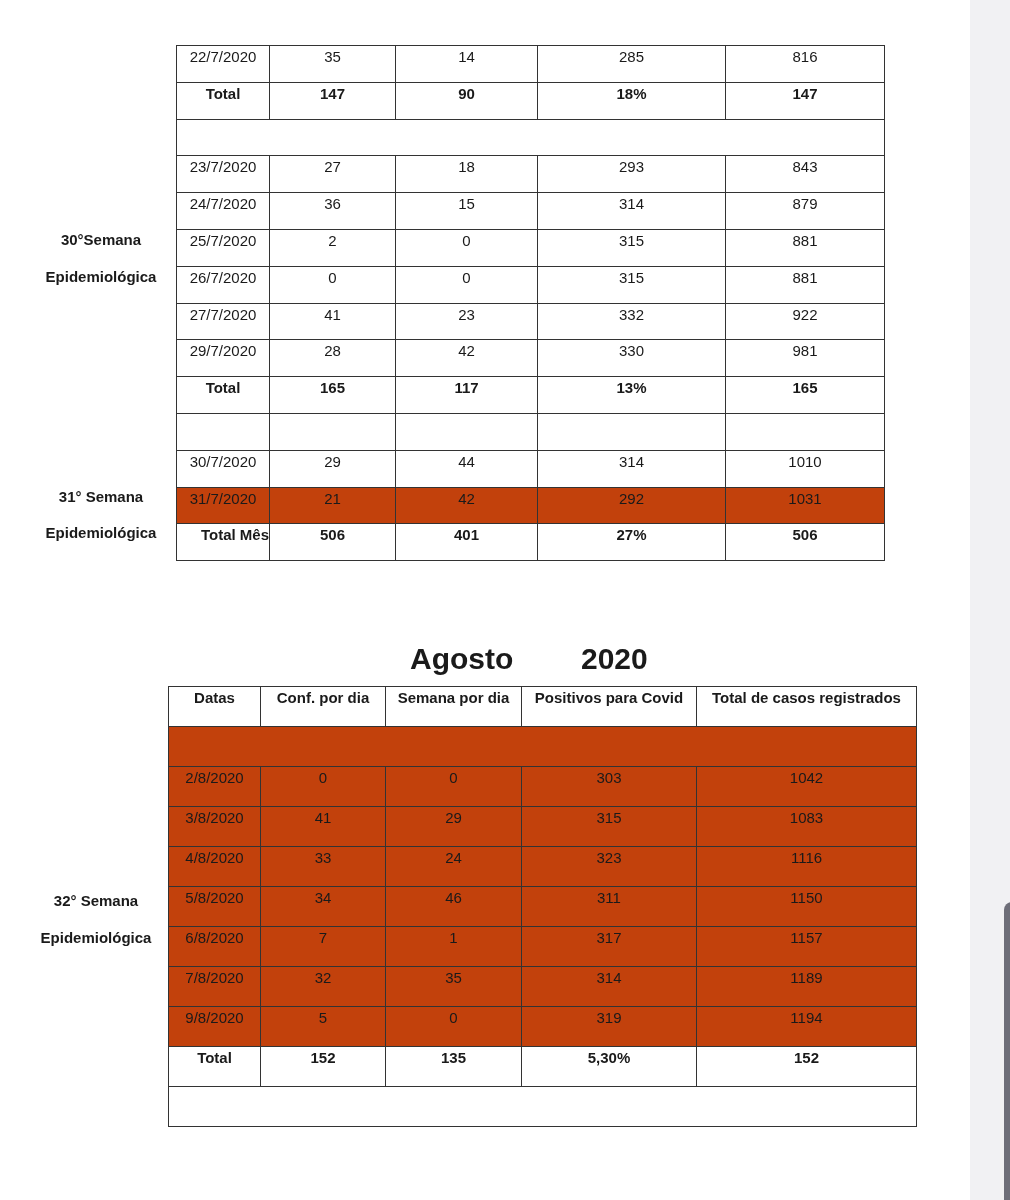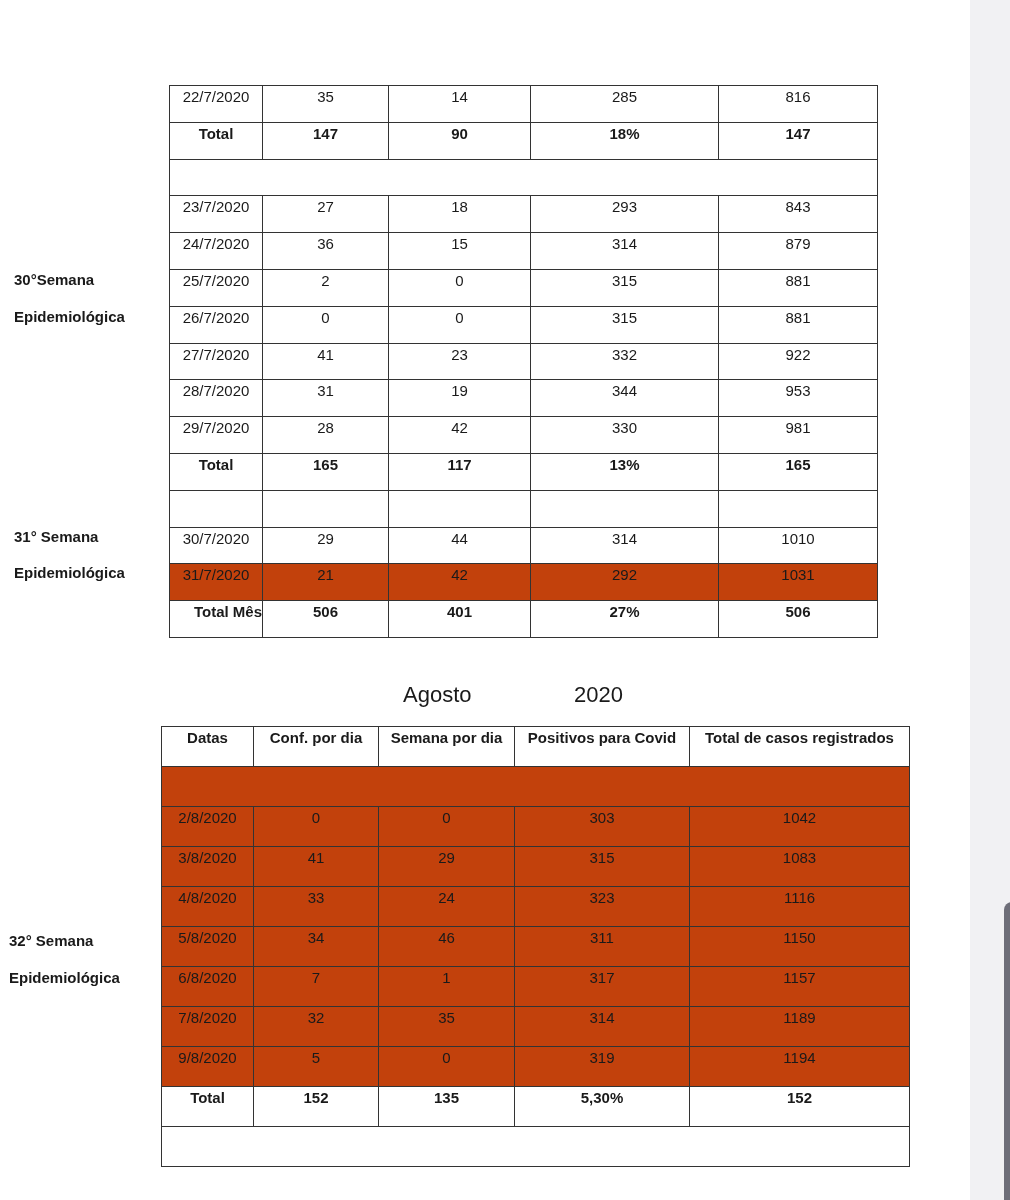--- a/index.html
+++ b/index.html
@@ -2,42 +2,42 @@
 <html><head>
 <meta charset="utf-8">
 <style>
   html, body { margin: 0; padding: 0; }
   body {
     width: 1010px; height: 1200px; position: relative; overflow: hidden;
     background: #ffffff;
     font-family: "Liberation Sans", sans-serif;
     color: #1a1a1a;
   }
-  .page { position: absolute; left: 4px; top: 0; width: 970px; height: 1000px; background: #fff; margin-top: 40px; }
+  .page { position: absolute; left: 11px; top: 0; width: 970px; height: 1000px; background: #fff; }
   .right-gutter { position: absolute; left: 970px; top: 0; width: 40px; height: 1200px; background: #f1f1f3; }
   .scroll-handle {
     position: absolute; left: 1004px; top: 902px; width: 10px; height: 300px;
     background: #6e6e78; border-top-left-radius: 8px;
   }
   table { border-collapse: collapse; position: absolute; table-layout: fixed; }
   td {
     border: 1.3px solid #333; font-size: 15px; text-align: center;
     vertical-align: top; padding: 2px 0 0 0; box-sizing: border-box; white-space: nowrap; overflow: hidden;
   }
   td.bold { font-weight: bold; }
   td.left { text-align: right; padding-left: 10px; }
   tr.yellow td { background: #c2410c; }
   #julyTable { left: 165px; top: 45px; width: 708px; }
   #julyTable td { height: 36.8px; }
   #augTable { left: 157px; top: 686px; width: 748px; }
   #augTable td { height: 40px; }
   .week-label {
-    position: absolute; font-weight: bold; font-size: 15px; width: 160px;
-  }
-  .month-title { position: absolute; font-weight: normal; font-size: 22px; top: 642px; }
+    position: absolute; font-weight: bold; font-size: 15px; text-align: center; width: 160px;
+  }
+  .month-title { position: absolute; font-weight: bold; font-size: 30px; top: 642px; }
 </style>
 </head>
 <body>
 
 <div class="page">
 
   <table id="julyTable">
     <colgroup>
       <col style="width:93px">
         <col style="width:126px">
@@ -90,27 +90,20 @@
           <td>0</td>
           <td>315</td>
           <td>881</td>
         </tr>
         <tr>
           <td>27/7/2020</td>
           <td>41</td>
           <td>23</td>
           <td>332</td>
           <td>922</td>
-        </tr>
-        <tr>
-          <td>28/7/2020</td>
-          <td>31</td>
-          <td>19</td>
-          <td>344</td>
-          <td>953</td>
         </tr>
         <tr>
           <td>29/7/2020</td>
           <td>28</td>
           <td>42</td>
           <td>330</td>
           <td>981</td>
         </tr>
         <tr>
           <td class="bold">Total</td>

